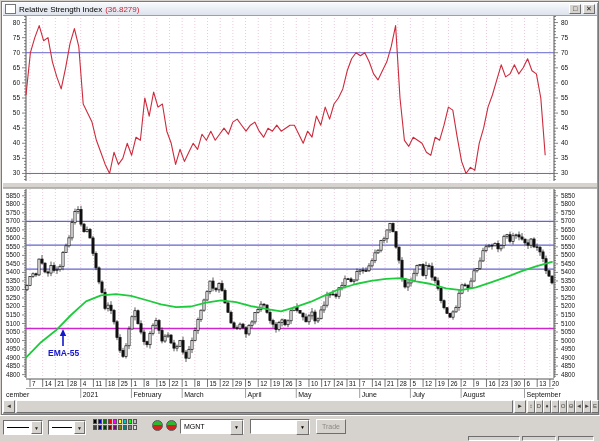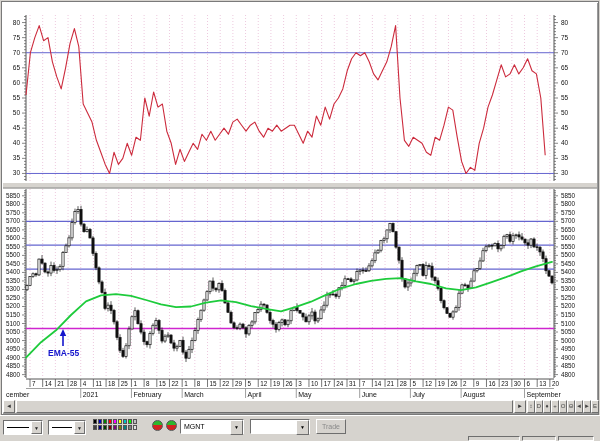--- a/index.html
+++ b/index.html
@@ -1004,20 +1004,29 @@
           <text x="360.68" y="395.5" text-anchor="start" font-size="7" fill="#111" font-family="&quot;Liberation Sans&quot;,sans-serif">June</text>
           <line x1="409.4" y1="387.5" x2="409.4" y2="397" stroke="#888" stroke-width="0.8"></line>
           <text x="411.4" y="395.5" text-anchor="start" font-size="7" fill="#111" font-family="&quot;Liberation Sans&quot;,sans-serif">July</text>
           <line x1="460.12" y1="387.5" x2="460.12" y2="397" stroke="#888" stroke-width="0.8"></line>
           <text x="462.12" y="395.5" text-anchor="start" font-size="7" fill="#111" font-family="&quot;Liberation Sans&quot;,sans-serif">August</text>
           <line x1="523.52" y1="387.5" x2="523.52" y2="397" stroke="#888" stroke-width="0.8"></line>
           <text x="525.52" y="395.5" text-anchor="start" font-size="7" fill="#111" font-family="&quot;Liberation Sans&quot;,sans-serif">September</text>
         </g>
       </svg>
 
+    <div class="titlebar">
+      <span class="sysicon"></span>
+      <span class="title-text">Relative Strength Index</span>
+      <span class="title-val">(36.8279)</span>
+      <span class="wctrl">
+        <button class="wbtn">□</button>
+        <button class="wbtn">✕</button>
+      </span>
+    </div>
 
     <div class="hscroll">
       <div class="sbtn" style="left:0;width:12px;">◄</div>
       <div class="sthumb"></div>
       <div class="sbtn" style="left:511px;width:12px;">►</div>
       <div class="navcluster">
           <button class="navbtn">↕</button>
           <button class="navbtn">D</button>
           <button class="navbtn">♦</button>
           <button class="navbtn">+</button>

